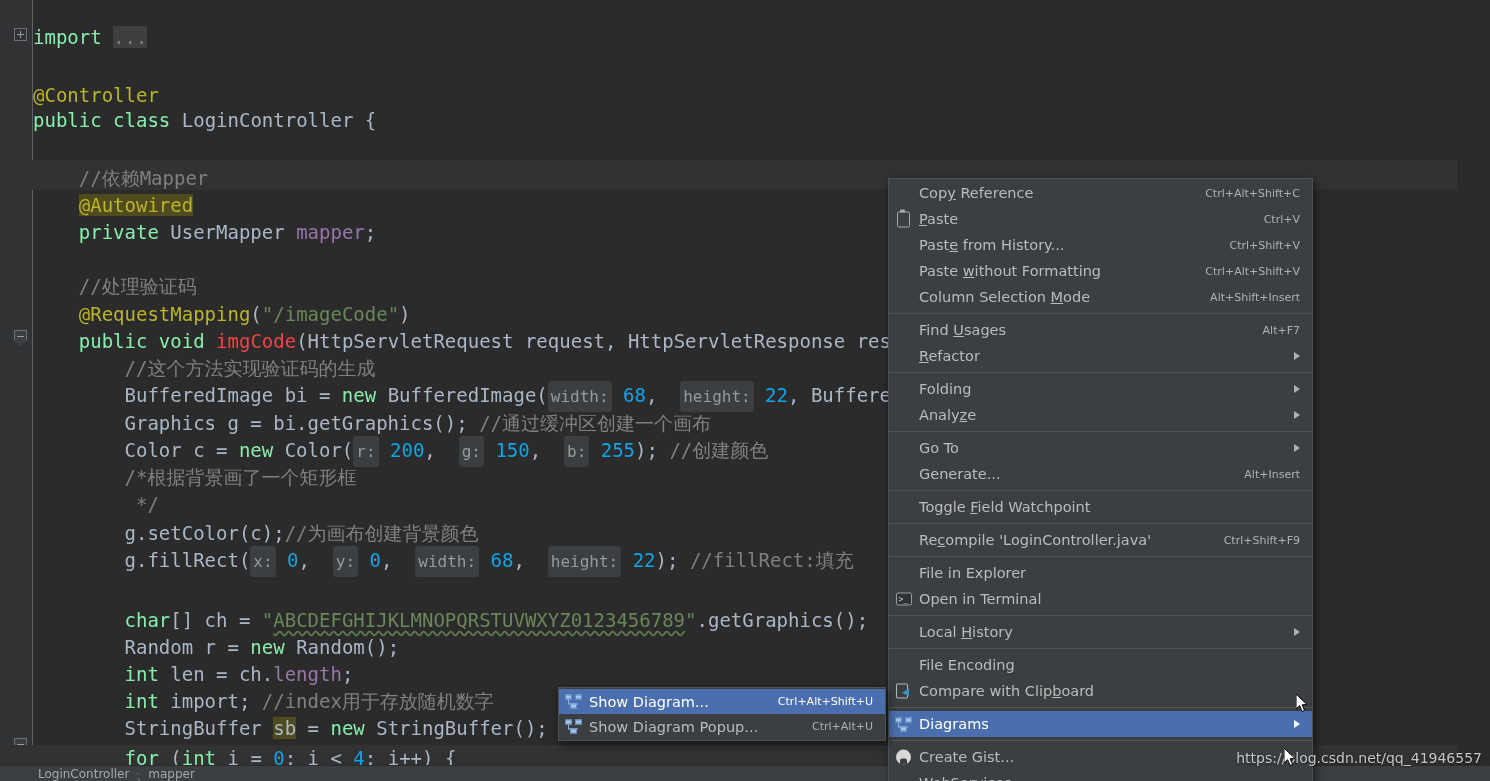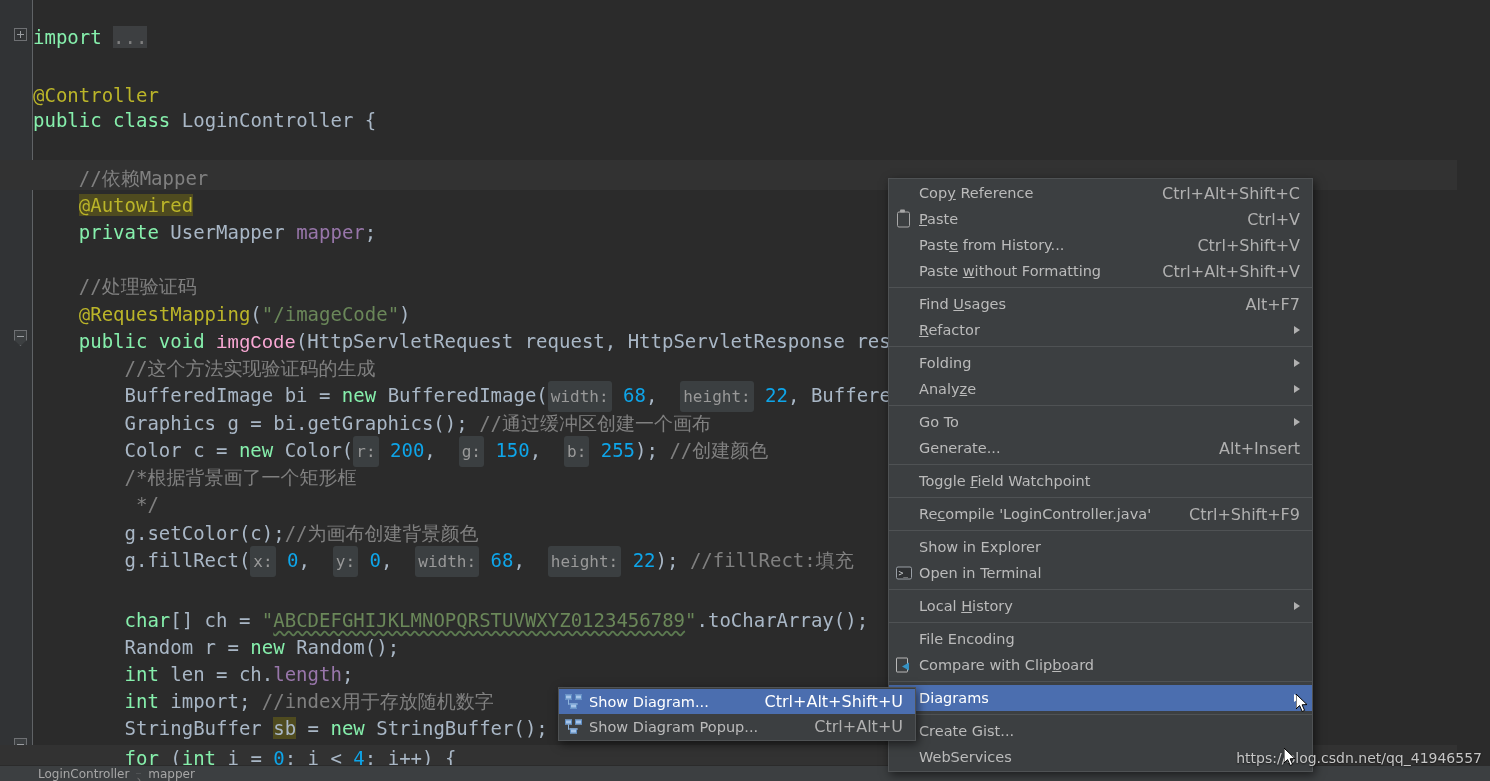--- a/index.html
+++ b/index.html
@@ -77,21 +77,21 @@
     color: #a9b7c6;
   }
   .ln { position: absolute; left: 0; white-space: pre; }
 
   .kw      { color: #86efac; }
   .anno    { color: #bbb529; }
   .cmt     { color: #808080; }
   .str     { color: #6a8759; }
   .num     { color: #0ea5e9; }
   .fld     { color: #9876aa; }
-  .mth     { color: #f9a8d4; font-family: Liberation Mono, monospace; }
+  .mth     { color: #ef4444; }
   .plain   { color: #a9b7c6; }
 
   .hint {
     color: #999999;
     background: #3b3f41;
     border-radius: 3px;
     padding: 6px 3px;
     font-size: 16px;
   }
   .hl-ident {
@@ -151,21 +151,21 @@
     display: flex; align-items: center;
     padding: 0 12px 0 30px;
     white-space: nowrap;
     box-sizing: border-box;
   }
   .mi .lbl { flex: 0 0 auto; }
   .mi .accel {
     margin-left: auto;
     padding-left: 26px;
     color: #b0b0b0;
-    font-size: 16px;
+    font-size: 11px;
   }
   .mi.sel { background: #4b6eaf; color: #ffffff; }
   .mi.sel .accel { color: #ffffff; }
   .mi u { text-decoration: underline; }
 
   .sep {
     height: 1px; margin: 3px 0 3px 0;
     background: #4f5254;
   }
 
@@ -179,21 +179,21 @@
   .mi.sel .arrow { border-left-color: #ffffff; }
 
   .micon {
     position: absolute; left: 6px; top: 50%;
     transform: translateY(-50%);
     width: 17px; height: 17px;
     display: flex; align-items: center; justify-content: center;
   }
 
   
-  #sub-menu { left: 558px; top: 687px; width: 358px; }
+  #sub-menu { left: 558px; top: 687px; width: 328px; }
   #sub-menu .mi { height: 25px; padding-left: 30px; }
 
   
   .ic-clipboard {
     width: 11px; height: 14px;
     border: 1.4px solid #a8a8a8; border-radius: 2px;
     position: relative; background: #3c3f41;
   }
   .ic-clipboard::before {
     content: ""; position: absolute;
@@ -312,21 +312,21 @@
     <div class="ln" style="top:326px;">    <span class="kw">public</span> <span class="kw">void</span> <span class="mth">imgCode</span><span class="plain">(HttpServletRequest request, HttpServletResponse response) throws Exception {</span></div>
     <div class="ln" style="top:353px;">        <span class="cmt">//这个方法实现验证码的生成</span></div>
     <div class="ln" style="top:380px;">        <span class="plain">BufferedImage bi = </span><span class="kw">new</span><span class="plain"> BufferedImage(</span><span class="hint">width:</span><span class="num"> 68</span><span class="plain">,  </span><span class="hint">height:</span><span class="num"> 22</span><span class="plain">, BufferedImage.TYPE_INT_RGB); </span><span class="cmt">//创建图像缓冲区</span></div>
     <div class="ln" style="top:408px;">        <span class="plain">Graphics g = bi.getGraphics();</span> <span class="cmt">//通过缓冲区创建一个画布</span></div>
     <div class="ln" style="top:435px;">        <span class="plain">Color c = </span><span class="kw">new</span><span class="plain"> Color(</span><span class="hint">r:</span><span class="num"> 200</span><span class="plain">,  </span><span class="hint">g:</span><span class="num"> 150</span><span class="plain">,  </span><span class="hint">b:</span><span class="num"> 255</span><span class="plain">); </span><span class="cmt">//创建颜色</span></div>
     <div class="ln" style="top:462px;">        <span class="cmt">/*根据背景画了一个矩形框</span></div>
     <div class="ln" style="top:489px;">         <span class="cmt">*/</span></div>
     <div class="ln" style="top:518px;">        <span class="plain">g.setColor(c);</span><span class="cmt">//为画布创建背景颜色</span></div>
     <div class="ln" style="top:545px;">        <span class="plain">g.fillRect(</span><span class="hint">x:</span><span class="num"> 0</span><span class="plain">,  </span><span class="hint">y:</span><span class="num"> 0</span><span class="plain">,  </span><span class="hint">width:</span><span class="num"> 68</span><span class="plain">,  </span><span class="hint">height:</span><span class="num"> 22</span><span class="plain">); </span><span class="cmt">//fillRect:填充</span></div>
 
-    <div class="ln" style="top:605px;">        <span class="kw">char</span><span class="plain">[] ch = </span><span class="str">"<span class="squiggle">ABCDEFGHIJKLMNOPQRSTUVWXYZ0123456789</span>"</span><span class="plain">.toCharArray();</span></div>
+    <div class="ln" style="top:605px;">        <span class="kw">char</span><span class="plain">[] ch = </span><span class="str">"<span class="squiggle">ABCDEFGHIJKLMNOPQRSTUVWXYZ0123456789</span>"</span><span class="plain">.getGraphics();</span></div>
     <div class="ln" style="top:632px;">        <span class="plain">Random r = </span><span class="kw">new</span><span class="plain"> Random();</span></div>
     <div class="ln" style="top:659px;">        <span class="kw">int</span><span class="plain"> len = ch.</span><span class="fld">length</span><span class="plain">;</span></div>
     <div class="ln" style="top:686px;">        <span class="kw">int</span><span class="plain"> import; </span><span class="cmt">//index用于存放随机数字</span></div>
     <div class="ln" style="top:713px;">        <span class="plain">StringBuffer </span><span class="plain hl-ident">sb</span><span class="plain"> = </span><span class="kw">new</span><span class="plain"> StringBuffer();</span></div>
     <div class="ln" style="top:743px;">        <span class="kw">for</span><span class="plain"> (</span><span class="kw">int</span><span class="plain"> i = </span><span class="num">0</span><span class="plain">; i &lt; </span><span class="num">4</span><span class="plain">; i++) {</span></div>
   </div>
 
   <div id="breadcrumb">
     <span class="crumb">LoginController</span>
     <span class="sep">›</span>
@@ -347,20 +347,24 @@
       <span class="accel">Ctrl+V</span>
     </div>
     <div class="mi">
       <span class="lbl">Past<u>e</u> from History...</span>
       <span class="accel">Ctrl+Shift+V</span>
     </div>
     <div class="mi">
       <span class="lbl">Paste <u>w</u>ithout Formatting</span>
       <span class="accel">Ctrl+Alt+Shift+V</span>
     </div>
+    <div class="mi">
+      <span class="lbl">Column Selection <u>M</u>ode</span>
+      <span class="accel">Alt+Shift+Insert</span>
+    </div>
     <div class="sep"></div>
     <div class="mi">
       <span class="lbl">Find <u>U</u>sages</span>
       <span class="accel">Alt+F7</span>
     </div>
     <div class="mi">
       <span class="lbl"><u>R</u>efactor</span>
       <span class="arrow"></span>
     </div>
     <div class="sep"></div>
@@ -385,21 +389,21 @@
     <div class="mi">
       <span class="lbl">Toggle <u>F</u>ield Watchpoint</span>
     </div>
     <div class="sep"></div>
     <div class="mi">
       <span class="lbl">Re<u>c</u>ompile 'LoginController.java'</span>
       <span class="accel">Ctrl+Shift+F9</span>
     </div>
     <div class="sep"></div>
     <div class="mi">
-      <span class="lbl">Show in Explorer</span>
+      <span class="lbl">File in Explorer</span>
     </div>
     <div class="mi">
       <span class="micon">
         <span class="ic-terminal">&gt;_</span>
       </span>
       <span class="lbl">Open in Terminal</span>
     </div>
     <div class="sep"></div>
     <div class="mi">
       <span class="lbl">Local <u>H</u>istory</span>

